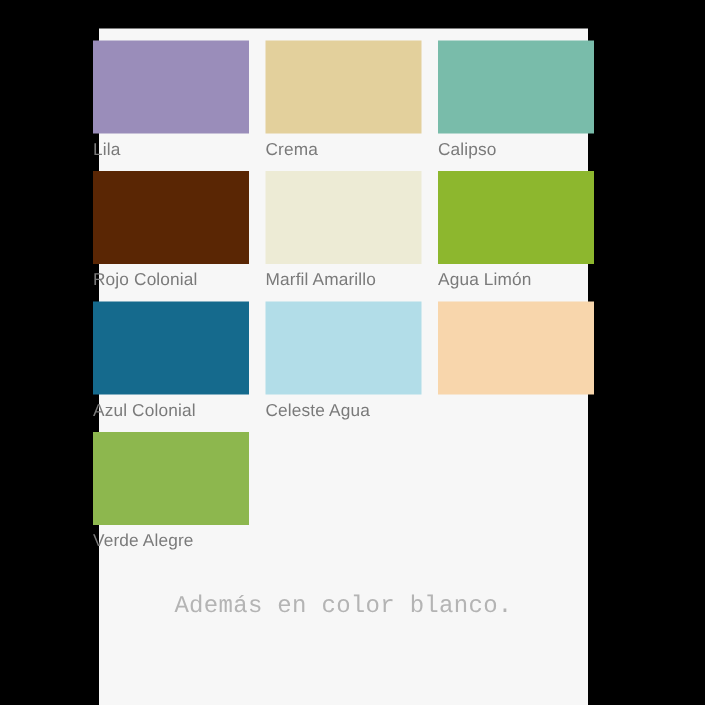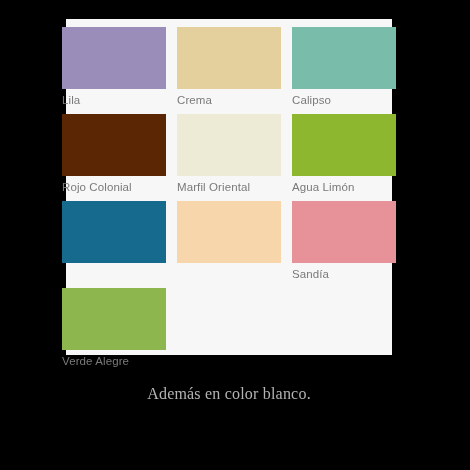--- a/index.html
+++ b/index.html
@@ -12,21 +12,21 @@
   }
   body {
     font-family: "Liberation Sans", sans-serif;
   }
 
   #palette-card {
     position: absolute;
     left: 66px;
     top: 19px;
     width: 326px;
-    height: 336px;
+    height: 452px;
     background: #F7F7F7;
     box-sizing: border-box;
     padding: 8px 0 0 0;
   }
 
   #swatch-grid {
     display: grid;
     grid-template-columns: repeat(3, 104px);
     column-gap: 11px;
     row-gap: 6px;
@@ -49,24 +49,24 @@
     font-size: 11.5px;
     color: #7a7a7a;
     line-height: 15px;
     padding-top: 4px;
     letter-spacing: 0.1px;
     white-space: nowrap;
   }
 
   #footer-note {
     text-align: center;
-    font-family: Liberation Serif, serif;
+    font-family: Liberation Mono, monospace;
     font-size: 16px;
     color: #b4b4b4;
-    margin-top: 16px;
+    margin-top: 26px;
     letter-spacing: 0.2px;
   }
 </style>
 </head>
 <body>
 
 <div id="palette-card">
 
   <div id="swatch-grid">
       <div class="swatch-cell">
@@ -80,35 +80,36 @@
       <div class="swatch-cell">
         <span class="swatch-chip" style="background: rgb(121, 188, 170);"></span>
         <span class="swatch-label">Calipso</span>
       </div>
       <div class="swatch-cell">
         <span class="swatch-chip" style="background: rgb(90, 38, 4);"></span>
         <span class="swatch-label">Rojo Colonial</span>
       </div>
       <div class="swatch-cell">
         <span class="swatch-chip" style="background: rgb(237, 235, 213);"></span>
-        <span class="swatch-label">Marfil Oriental</span>
+        <span class="swatch-label">Marfil Amarillo</span>
       </div>
       <div class="swatch-cell">
         <span class="swatch-chip" style="background: rgb(141, 183, 46);"></span>
         <span class="swatch-label">Agua Limón</span>
       </div>
       <div class="swatch-cell">
         <span class="swatch-chip" style="background: rgb(21, 106, 141);"></span>
+        <span class="swatch-label">Azul Colonial</span>
+      </div>
+      <div class="swatch-cell">
+        <span class="swatch-chip" style="background: rgb(178, 221, 232);"></span>
+        <span class="swatch-label">Celeste Agua</span>
       </div>
       <div class="swatch-cell">
         <span class="swatch-chip" style="background: rgb(248, 214, 172);"></span>
-      </div>
-      <div class="swatch-cell">
-        <span class="swatch-chip" style="background: rgb(231, 145, 152);"></span>
-        <span class="swatch-label">Sandía</span>
       </div>
       <div class="swatch-cell">
         <span class="swatch-chip" style="background: rgb(141, 183, 78);"></span>
         <span class="swatch-label">Verde Alegre</span>
       </div>
     </div>
 
   <div id="footer-note">Además en color blanco.</div>
 
 </div>

